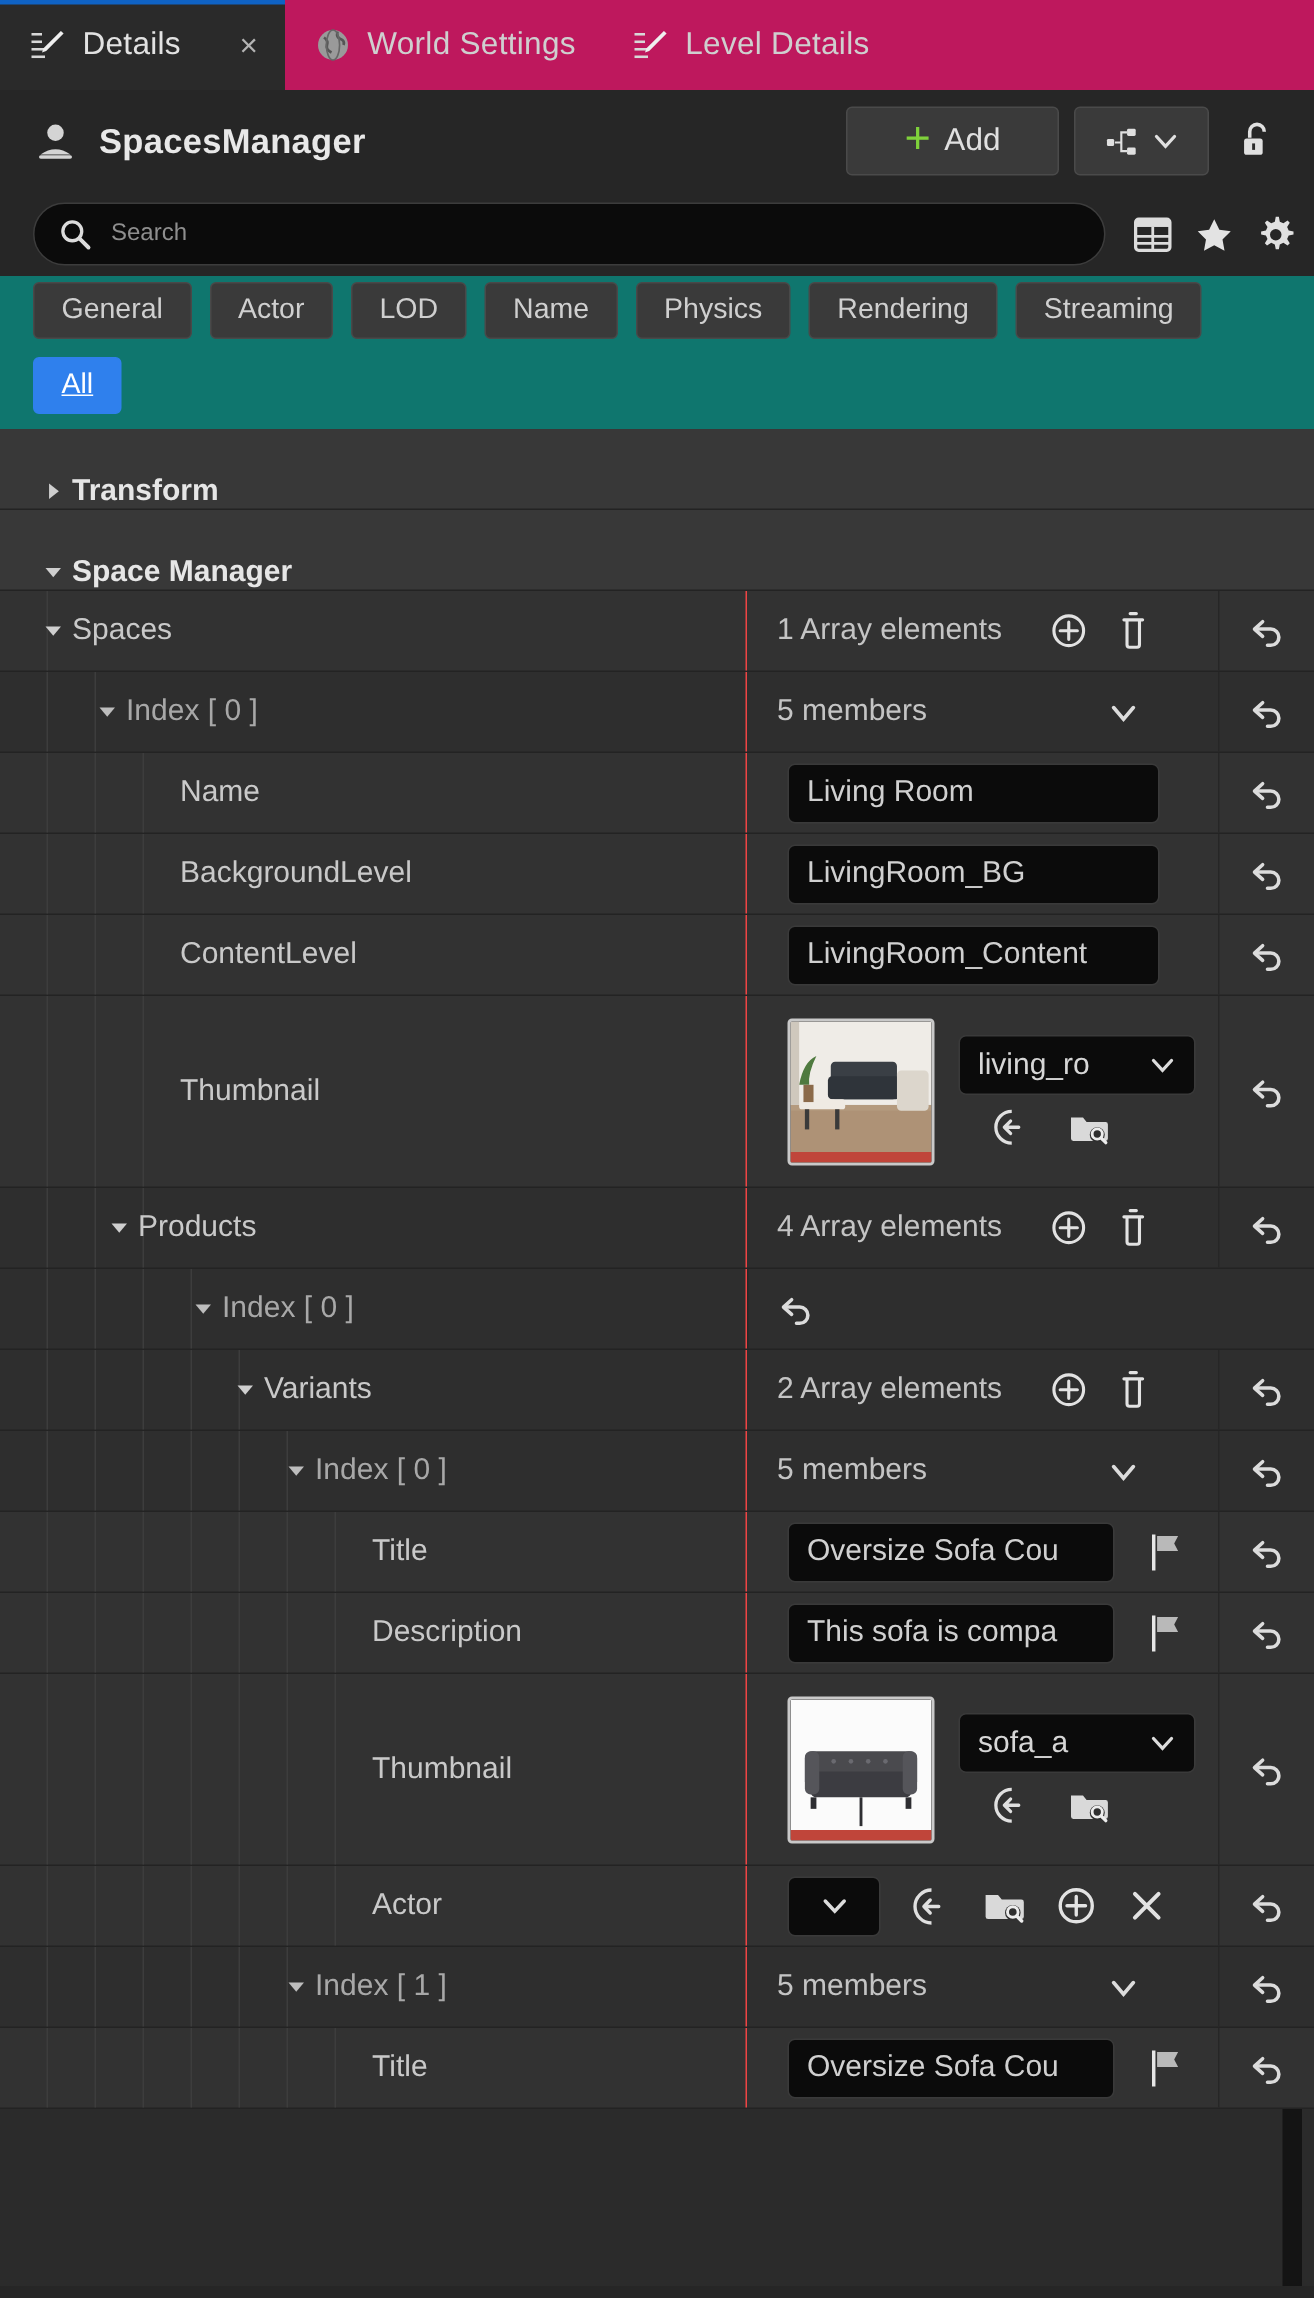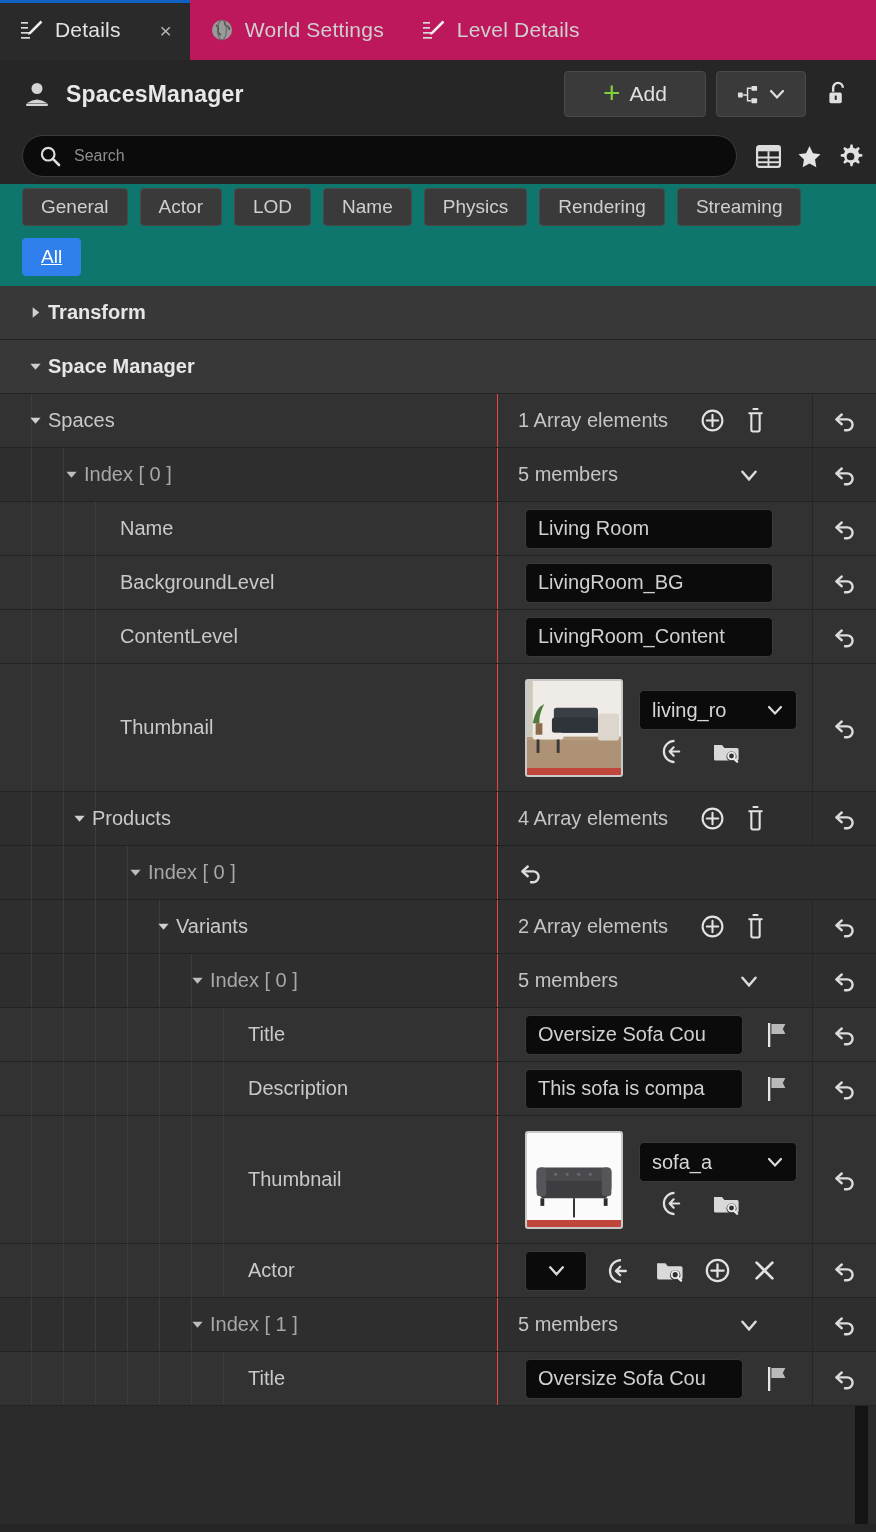--- a/index.html
+++ b/index.html
@@ -48,21 +48,21 @@
   .chips{ padding:4px 18px 10px 22px; background:#0f766e; display:flex; flex-wrap:wrap; gap:12px; }
   .chip{ height:38px; min-width:0; padding:0 18px; background:#3a3a3a; border:1px solid #494949;
          border-radius:4px; display:flex; align-items:center; justify-content:center;
          font-size:19px; color:#cfcfcf; cursor:pointer; }
   .chip.on{ background:#2f80ed; border-color:#2f80ed; color:#fff;text-decoration:underline; }
 
   
   .treewrap{ position:relative; background:#2b2b2b; height:1238px; overflow:hidden; }
   .row{ position:relative; display:flex; align-items:stretch; border-bottom:1px solid #232323;
         background:#323232; min-height:54px; }
-  .row.cat{ background:#383838; }
+  .row.cat{ background:#383838;align-items:flex-end; }
   .row.alt{ background:#2e2e2e; }
   .namecell{ width:498px; flex:0 0 498px; display:flex; align-items:center; position:relative;
              border-right:1px solid #ef4444; }
   .row.cat .namecell{ border-right:none; }
   .valcell{ flex:1; display:flex; align-items:center; position:relative; padding-left:20px; gap:0; }
   .resetcell{ width:64px; flex:0 0 64px; display:flex; align-items:center; justify-content:center;
               border-left:1px solid #262626; }
 
   
   .guides{ position:absolute; left:0; top:0; bottom:0; display:flex; pointer-events:none; }

